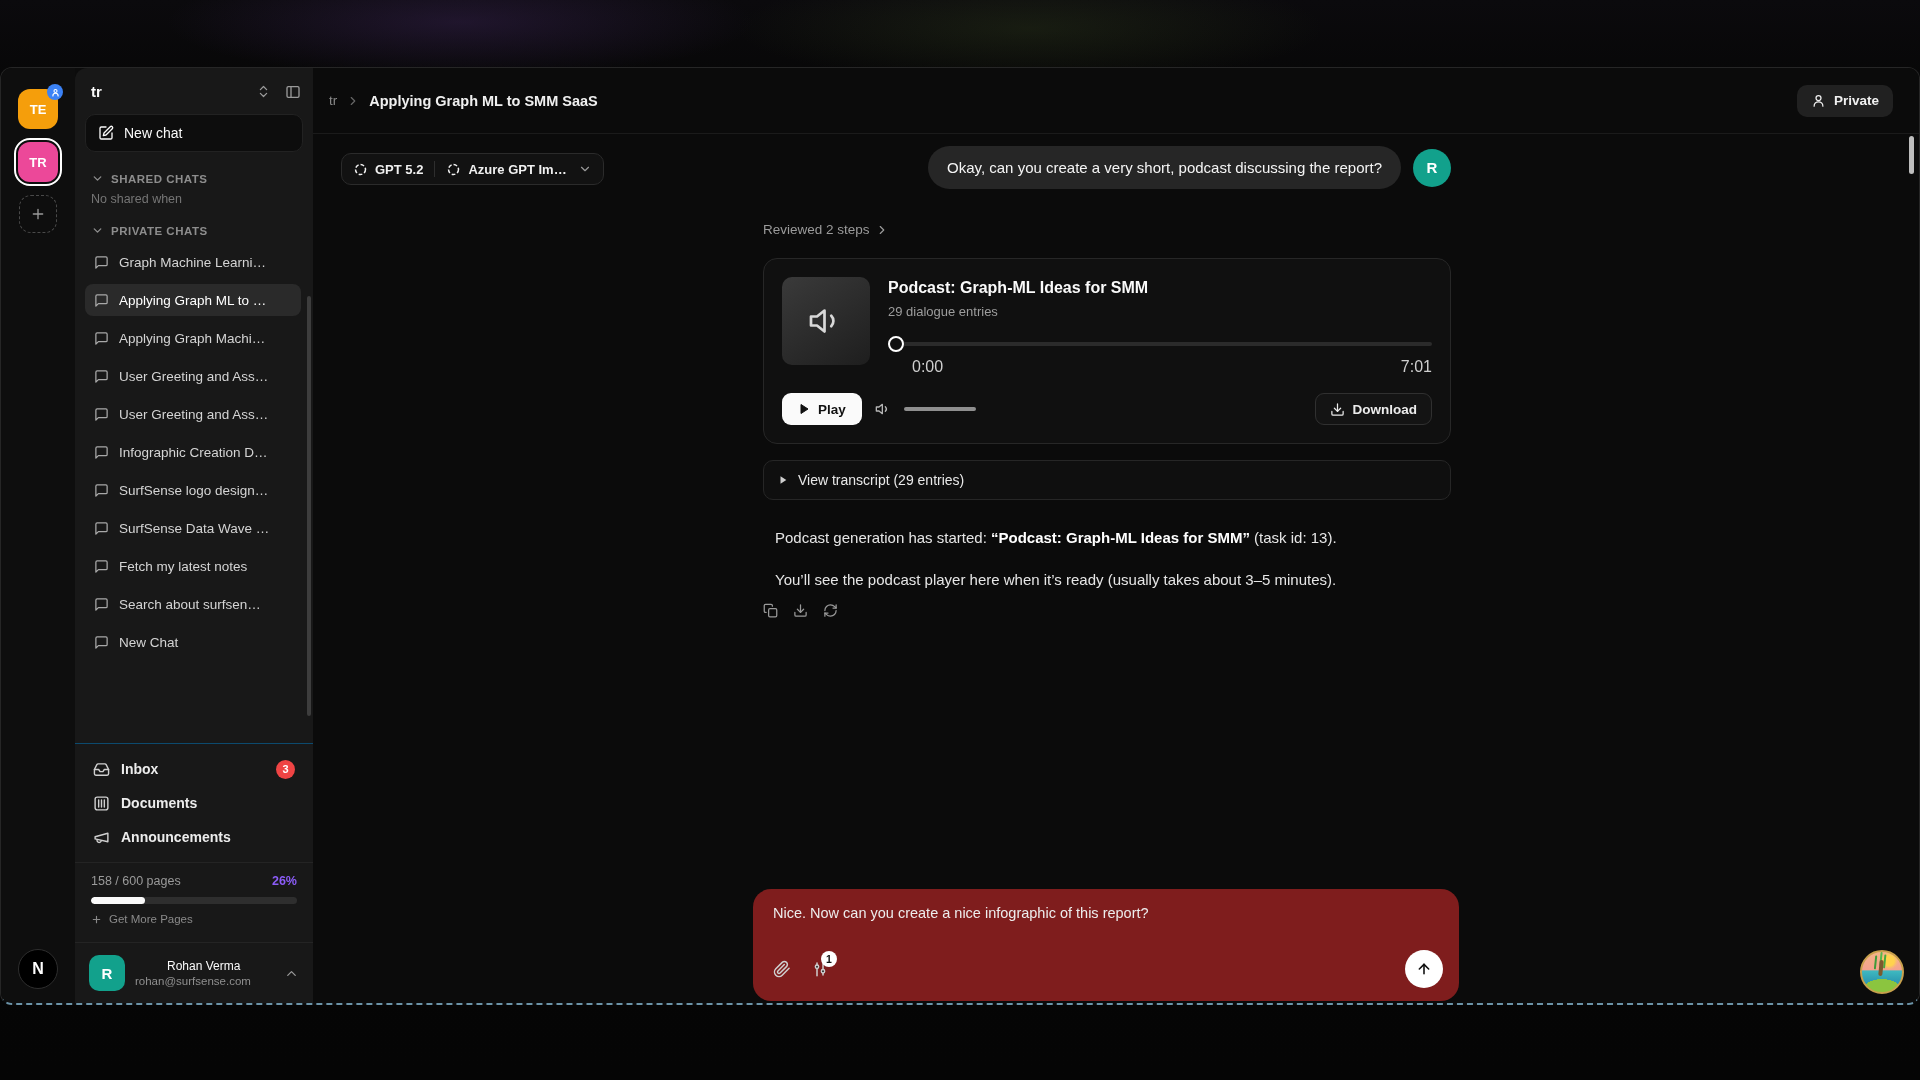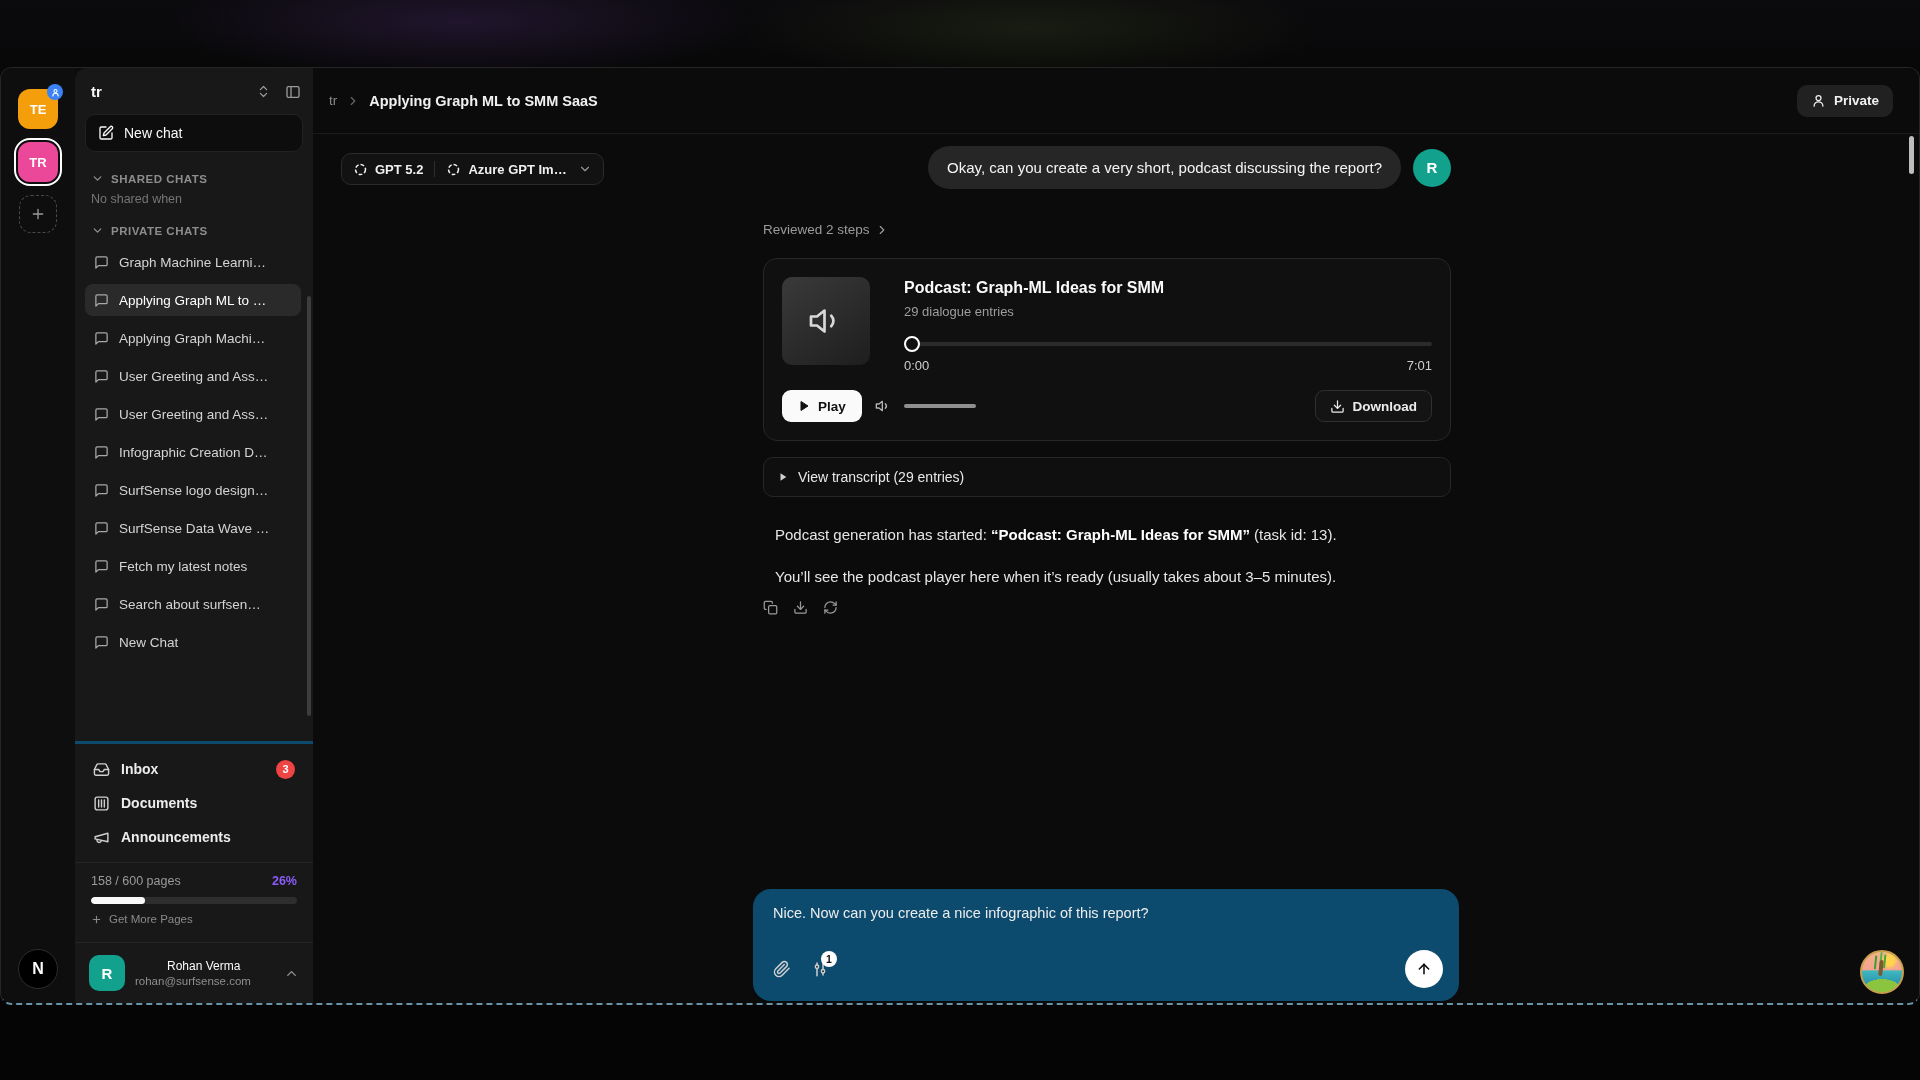--- a/index.html
+++ b/index.html
@@ -50,21 +50,21 @@
   .muted-line { padding:2px 16px 10px; color:#757575; font-size:12.5px; }
 
   .chat-list { padding:4px 12px 0 10px; display:flex; flex-direction:column; gap:6px; }
   .chat-item { height:32px; display:flex; align-items:center; gap:10px; padding:0 9px; border-radius:8px;
     color:#d4d4d4; font-size:13.5px; white-space:nowrap; overflow:hidden; cursor:pointer; }
   .chat-item .ci-icon { color:#a8a8a8; flex:none; }
   .chat-item.active { background:#2a2a2a; color:#ffffff; }
   .list-scrollbar { position:absolute; right:2px; top:228px; width:4px; height:420px; background:#3d3d3d; border-radius:2px; }
 
   .sb-bottom { margin-top:auto; }
-  .sb-nav { border-top:3px solid #0c4a6e; padding:8px 10px; }
+  .sb-nav { border-top:1px solid #0c4a6e; padding:8px 10px; }
   .nav-item { height:34px; display:flex; align-items:center; gap:11px; padding:0 8px; border-radius:8px;
     font-size:14px; font-weight:bold; color:#ececec; cursor:pointer; }
   .nav-item .ni-icon { color:#cfcfcf; }
   .nav-badge { margin-left:auto; width:19px; height:19px; border-radius:50%; background:#ef4444; color:#fff;
     font-size:11px; font-weight:bold; display:flex; align-items:center; justify-content:center; }
 
   .usage { border-top:1px solid #242424; padding:11px 16px 8px; }
   .usage-row { display:flex; align-items:center; }
   .usage-pages { font-size:12.5px; color:#9a9a9a; }
   .usage-pct { margin-left:auto; font-size:12.5px; font-weight:bold; color:#8b5cf6; }
@@ -97,50 +97,50 @@
   .chat-col { position:absolute; top:78px; left:450px; width:688px; }
 
   .bubble-row { display:flex; justify-content:flex-end; align-items:center; gap:12px; }
   .user-bubble { background:#262626; border-radius:24px; padding:13px 19px; font-size:15px; color:#f5f5f5; }
   .msg-avatar { width:38px; height:38px; border-radius:50%; background:#12a18c; color:#fff; font-size:15px;
     font-weight:bold; display:flex; align-items:center; justify-content:center; flex:none; }
 
   .reviewed { margin-top:33px; display:flex; align-items:center; gap:5px; color:#9b9b9b; font-size:13.5px; cursor:pointer; }
 
   .podcast-card { margin-top:21px; border:1px solid #272727; background:#101010; border-radius:14px; padding:18px; }
-  .pc-top { display:flex; gap:34px; }
+  .pc-top { display:flex; gap:18px; }
   .pc-tile { width:88px; height:88px; border-radius:10px; background:linear-gradient(145deg,#3a3a3a,#1e1e1e);
     display:flex; align-items:center; justify-content:center; color:#d8d8d8; flex:none; }
   .pc-right { flex:1; min-width:0; }
   .pc-title { font-size:16px; font-weight:bold; color:#fafafa; margin-top:2px; }
   .pc-sub { font-size:13px; color:#9d9d9d; margin-top:7px; }
   .pc-slider { position:relative; margin-top:17px; height:16px; cursor:pointer; }
   .pc-track { position:absolute; top:6px; left:0; right:0; height:4px; background:#2b2b2b; border-radius:2px; }
   .pc-knob { position:absolute; top:0; left:0; width:16px; height:16px; border-radius:50%; background:#101010; border:2px solid #fff; }
-  .pc-times { display:flex; margin-top:6px; font-size:13px; color:#cfcfcf; }
+  .pc-times { display:flex; margin-top:6px; font-size:16px; color:#cfcfcf;margin-left:24px; }
   .pc-times .t-right { margin-left:auto; }
   .pc-controls { display:flex; align-items:center; gap:13px; margin-top:17px; }
   .play-btn { height:32px; background:#fafafa; color:#111; border-radius:9px; display:flex; align-items:center;
     gap:8px; padding:0 16px; font-size:13.5px; font-weight:bold; cursor:pointer; }
   .vol-icon { color:#b5b5b5; display:flex; cursor:pointer; }
   .vol-bar { width:72px; height:4px; border-radius:2px; background:#8f8f8f; cursor:pointer; }
   .dl-btn { margin-left:auto; height:32px; background:#141414; border:1px solid #303030; color:#ececec;
     border-radius:9px; display:flex; align-items:center; gap:8px; padding:0 14px; font-size:13.5px; font-weight:bold; cursor:pointer; }
 
   .transcript { margin-top:16px; height:40px; border:1px solid #262626; background:#0f0f0f; border-radius:10px;
     display:flex; align-items:center; gap:10px; padding:0 14px; font-size:14px; color:#e8e8e8; cursor:pointer; }
   .transcript .tri { color:#cfcfcf; display:flex; }
 
   .msg-p { margin-top:27px; font-size:15px; color:#e6e6e6; line-height:1.4;margin-left:12px; }
   .msg-p b { color:#ffffff; }
   .msg-p + .msg-p { margin-top:21px; }
   .msg-actions { margin-top:13px; display:flex; gap:15px; color:#9a9a9a; }
   .msg-actions span { cursor:pointer; display:flex; }
 
-  .composer { position:absolute; top:821px; left:440px; width:706px; height:112px; background:#0c4a6e;
+  .composer { position:absolute; top:821px; left:440px; width:706px; height:112px; background:#7f1d1d;
     border-radius:18px; padding:16px 20px; }
   .composer-text { font-size:14.5px; color:#ededed; }
   .composer-row { position:absolute; left:20px; right:16px; bottom:13px; display:flex; align-items:center; gap:20px; }
   .comp-icon { color:#cfcfcf; cursor:pointer; display:flex; position:relative; }
   .comp-badge { position:absolute; top:-9px; right:-8px; width:16px; height:16px; border-radius:50%;
     background:#fff; color:#111; font-size:10.5px; font-weight:bold; display:flex; align-items:center; justify-content:center; }
   .send-btn { margin-left:auto; width:38px; height:38px; border-radius:50%; background:#fff; color:#111;
     display:flex; align-items:center; justify-content:center; cursor:pointer; }
 
   .v-scrollbar { position:absolute; top:68px; right:5px; width:5px; height:38px; background:#bdbdbd; border-radius:3px; }

